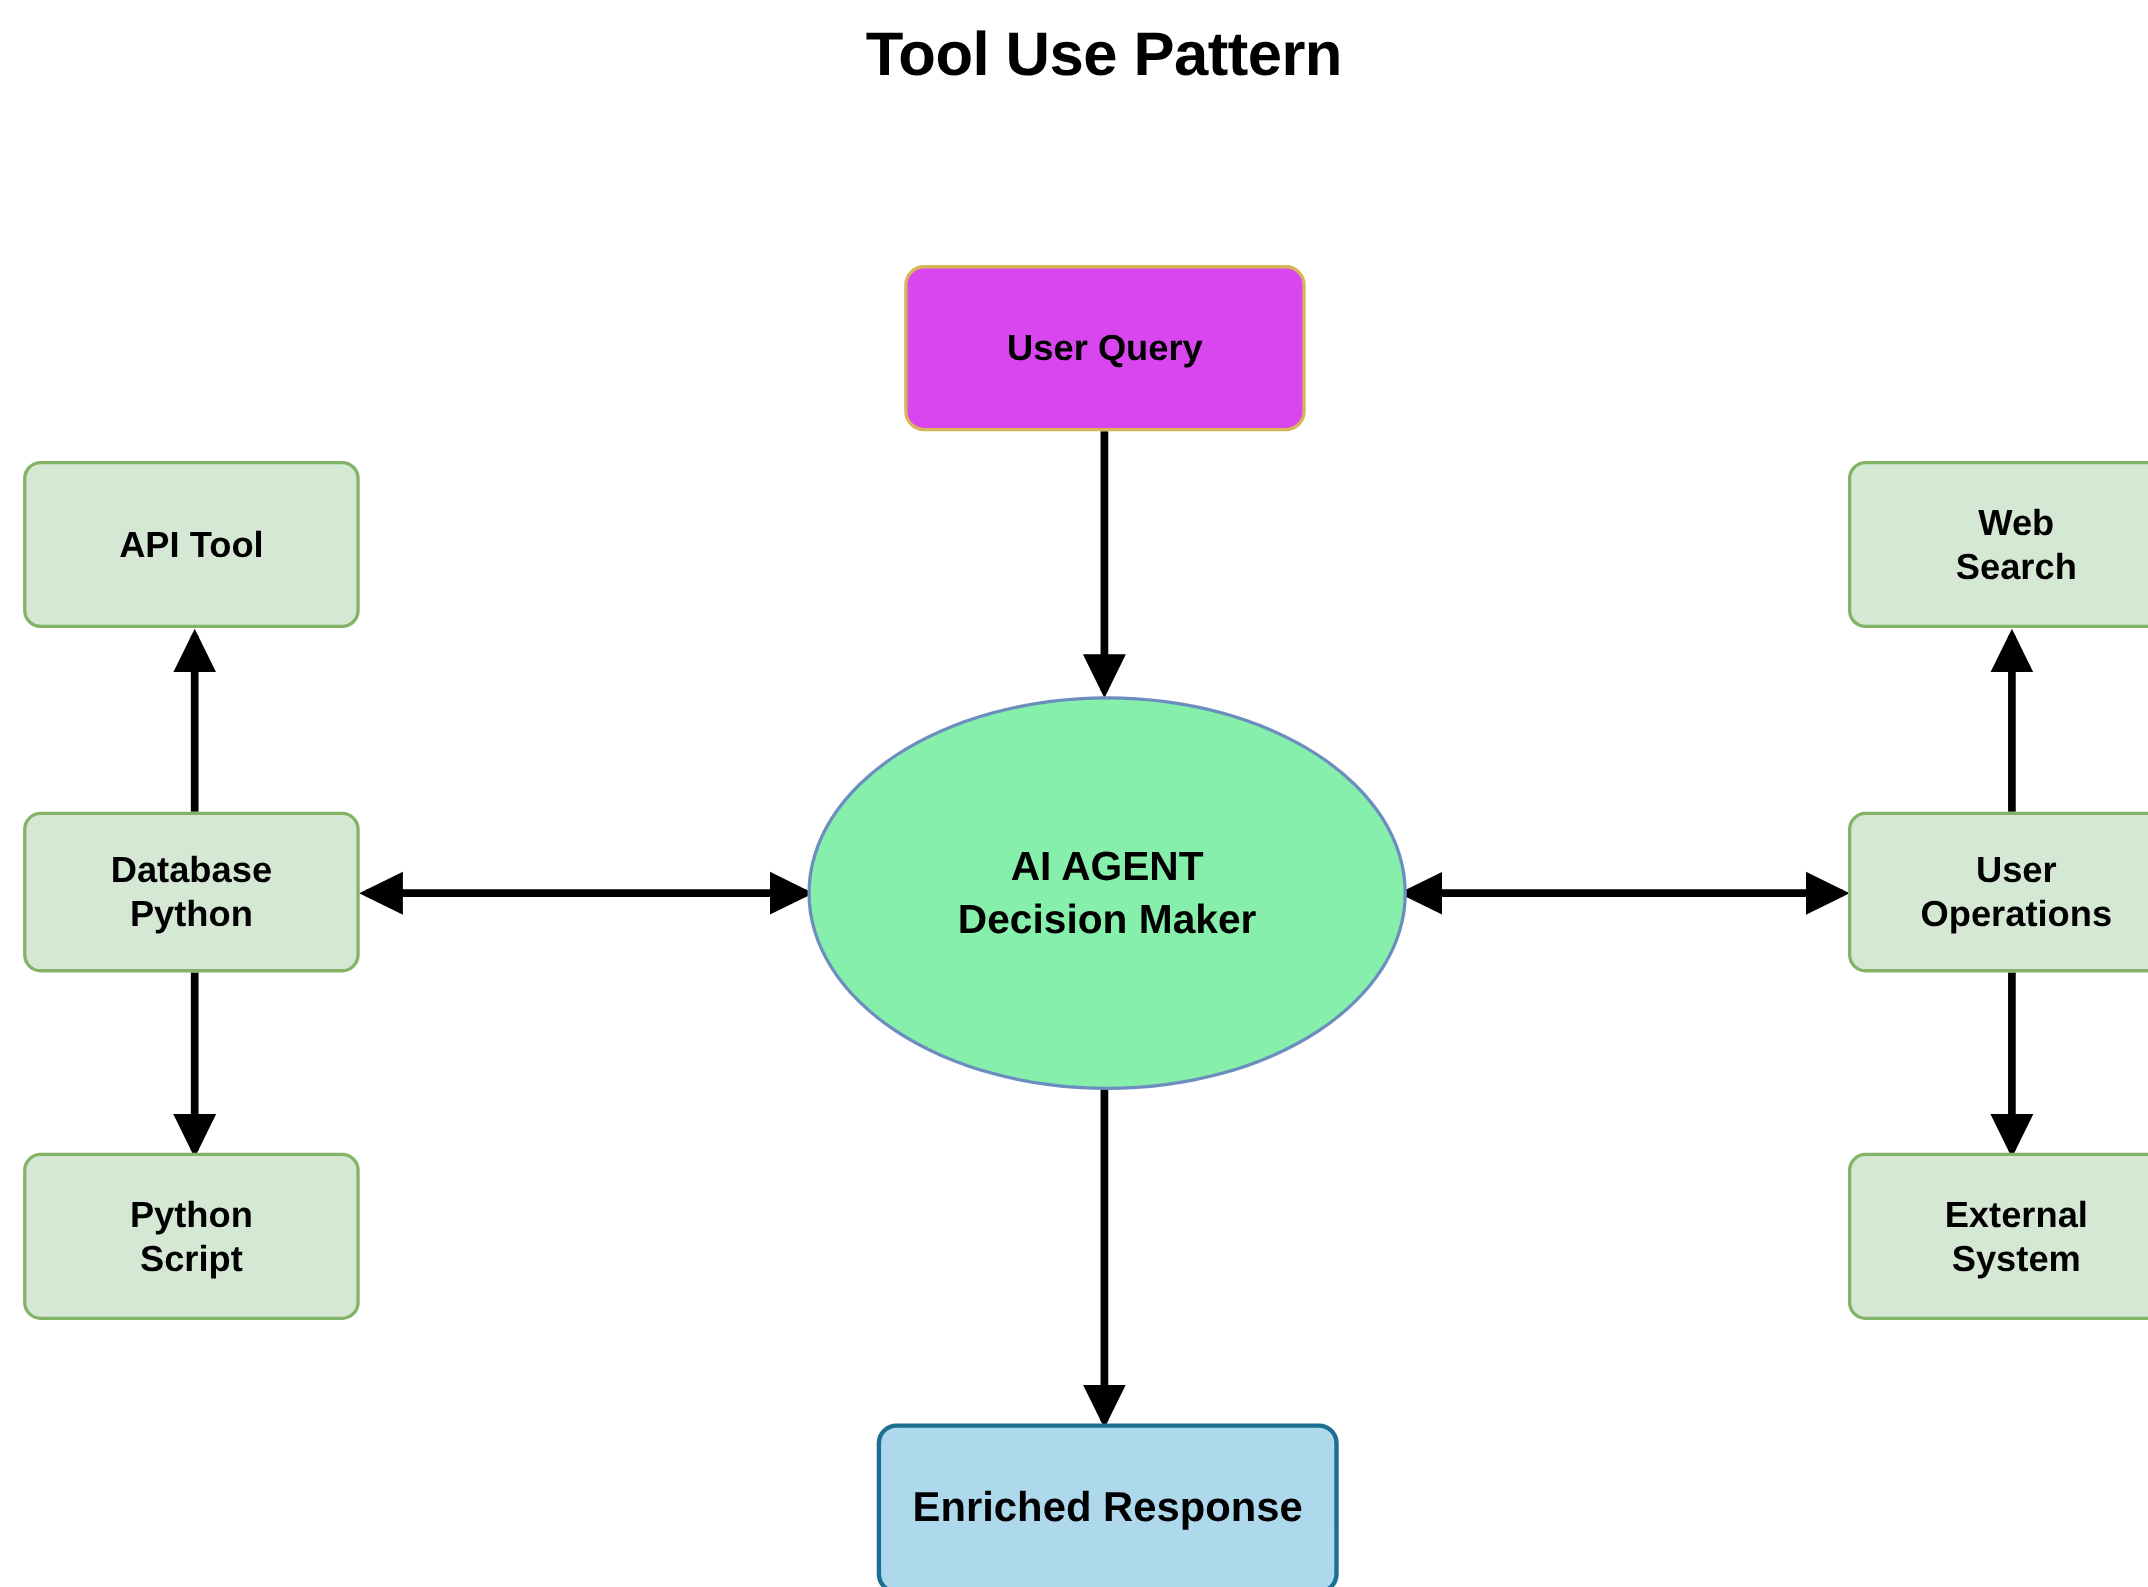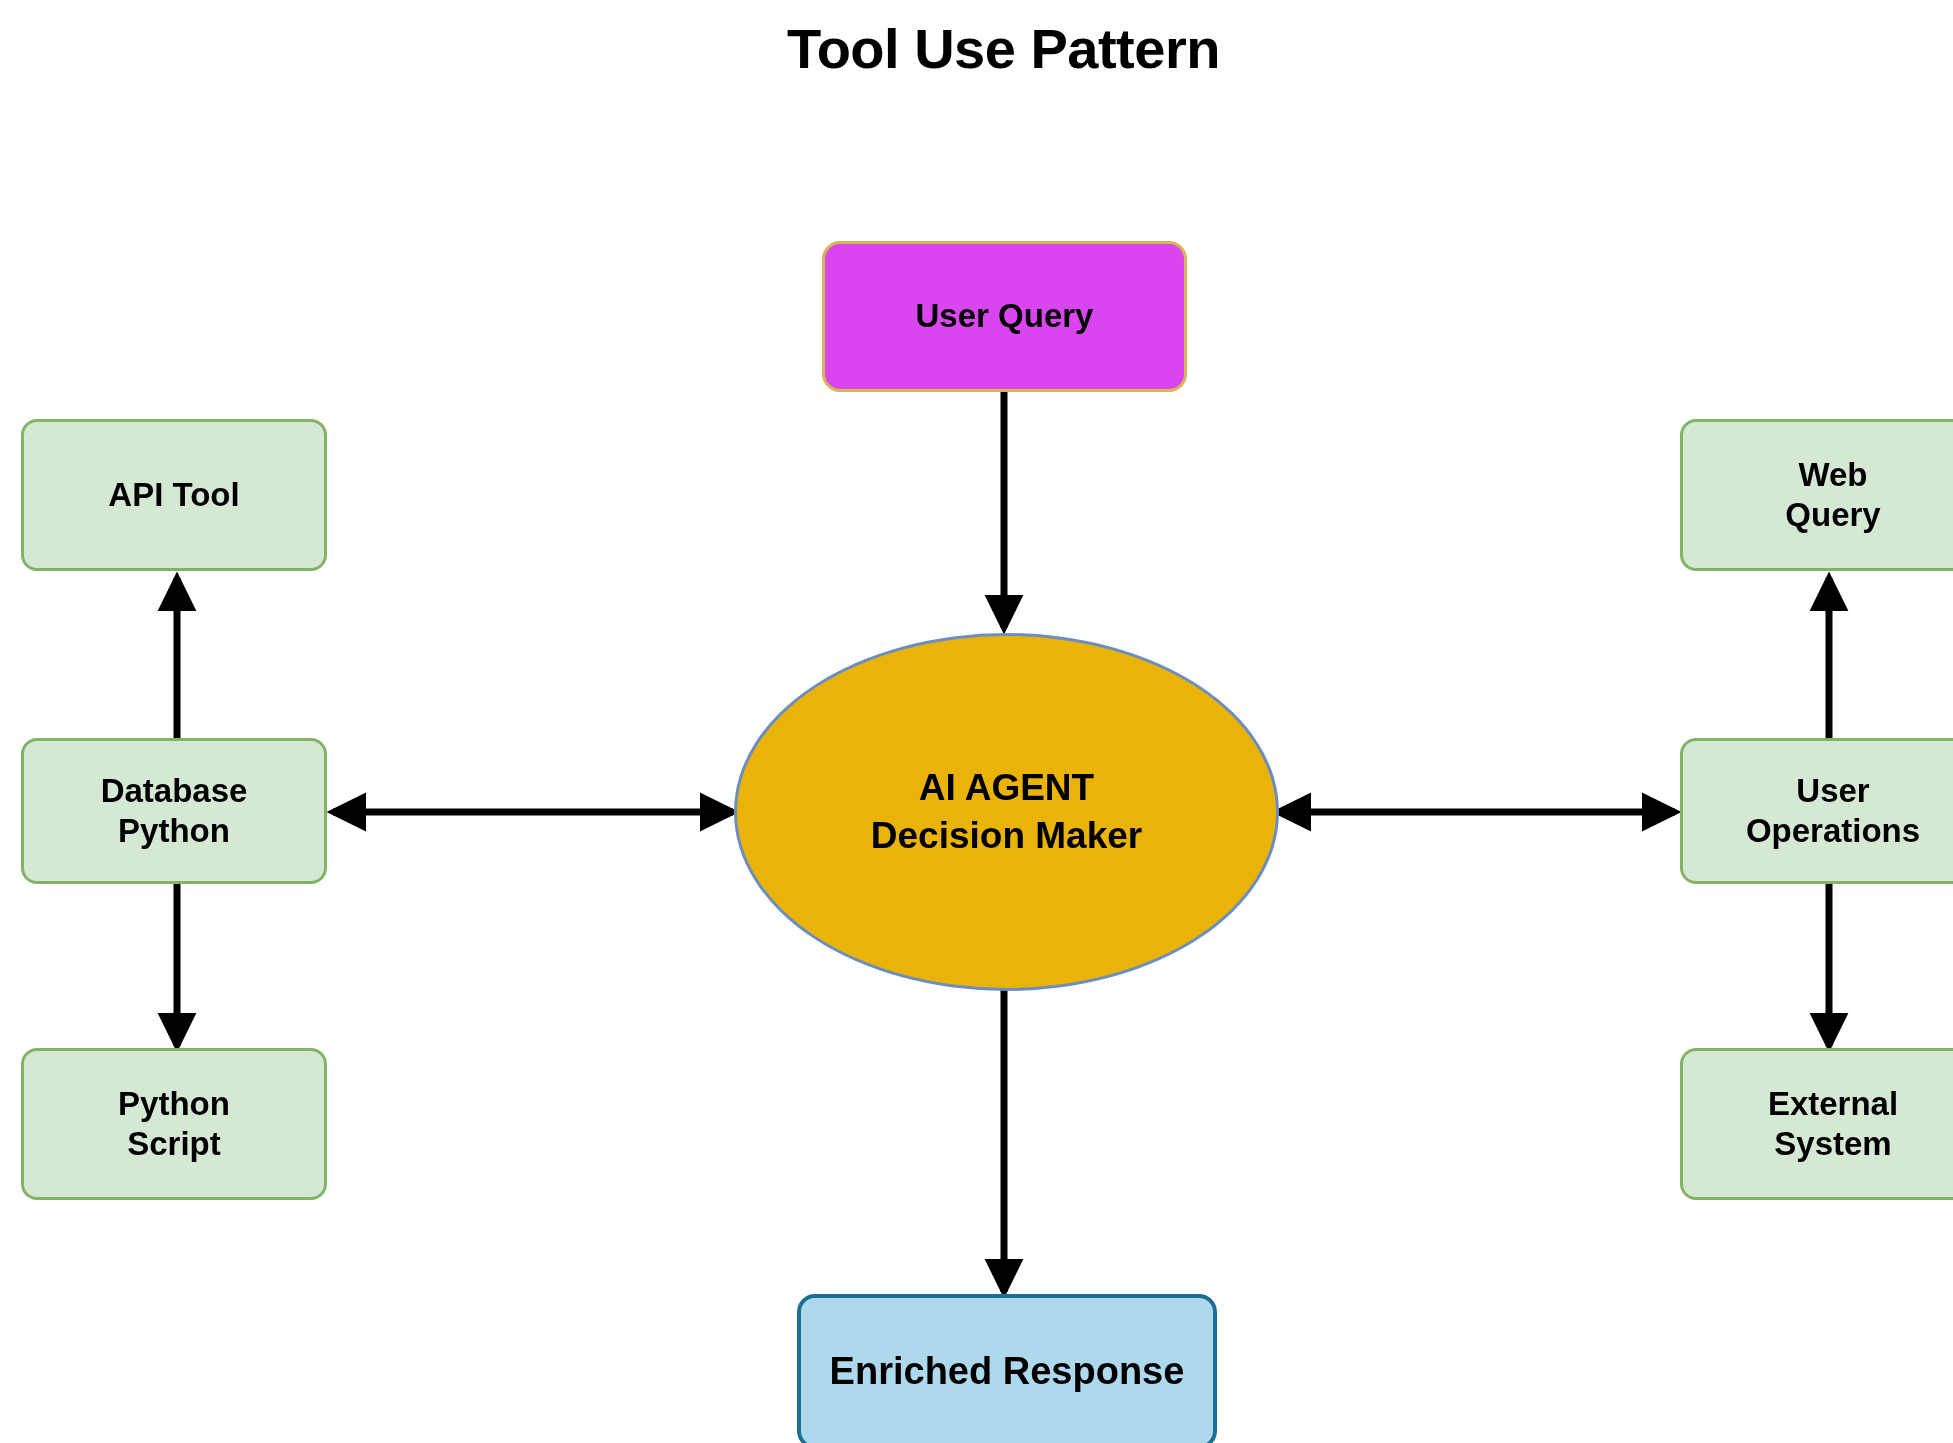--- a/index.html
+++ b/index.html
@@ -69,21 +69,21 @@
   }
   
   .box-output {
     background: #aed9ec;
     border: 4px solid #1c6f93;
     border-radius: 18px;
     font-size: 38px;
   }
   
   .ellipse-agent {
-    background: #eab308;
+    background: #86efac;
     border: 3px solid #6c8ebf;
     border-radius: 50%;
     font-size: 37px;
     line-height: 1.3;
   }
 </style>
 </head>
 <body>
 
 <div id="canvas">
@@ -135,21 +135,21 @@
 Python</span>
   </div>
 
   <div class="node box-tool" style="left:-6px; top:1048px; width:306px; height:152px;">
     <span>Python
 Script</span>
   </div>
 
   <div class="node box-tool" style="left:1653px; top:419px; width:306px; height:152px;">
     <span>Web
-Query</span>
+Search</span>
   </div>
 
   <div class="node box-tool" style="left:1653px; top:738px; width:306px; height:146px;">
     <span>User
 Operations</span>
   </div>
 
   <div class="node box-tool" style="left:1653px; top:1048px; width:306px; height:152px;">
     <span>External
 System</span>

